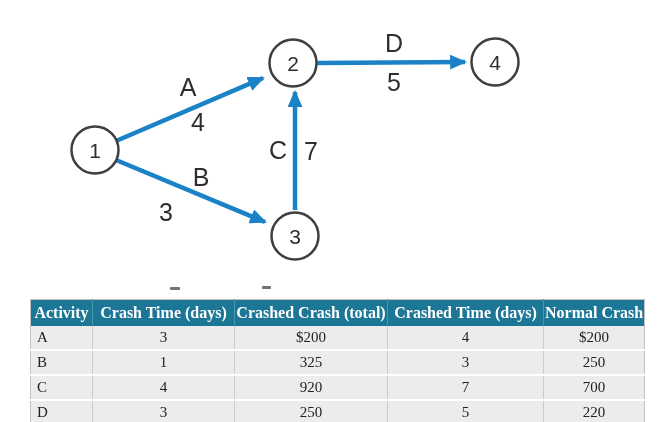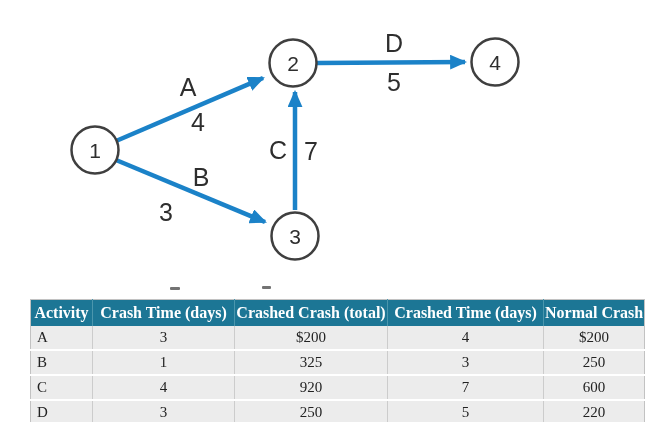--- a/index.html
+++ b/index.html
@@ -148,21 +148,21 @@
         <td>1</td>
         <td>325</td>
         <td>3</td>
         <td>250</td>
       </tr>
       <tr>
         <td>C</td>
         <td>4</td>
         <td>920</td>
         <td>7</td>
-        <td>600</td>
+        <td>700</td>
       </tr>
       <tr>
         <td>D</td>
         <td>3</td>
         <td>250</td>
         <td>5</td>
         <td>220</td>
       </tr>
     </tbody>
   </table>

